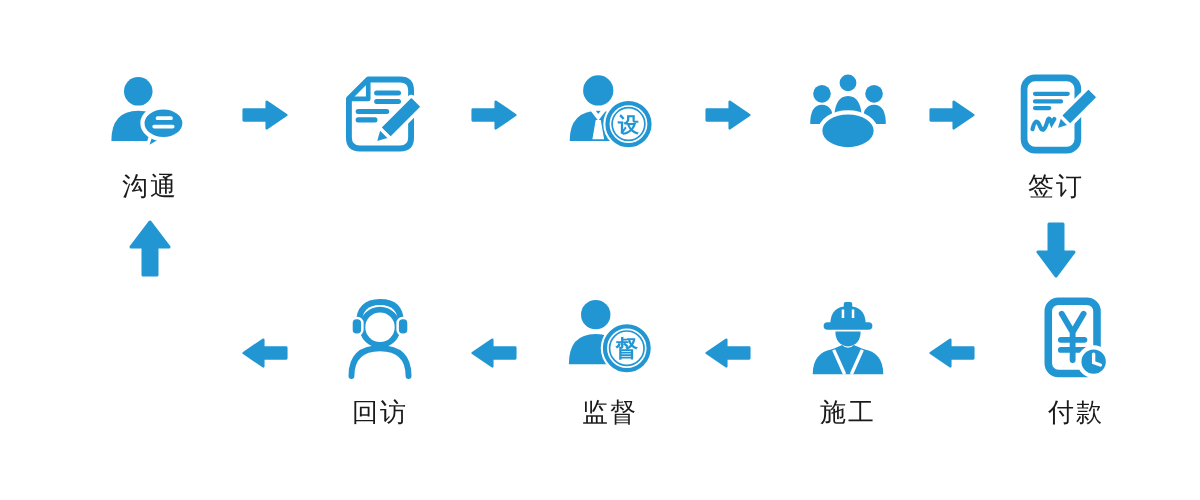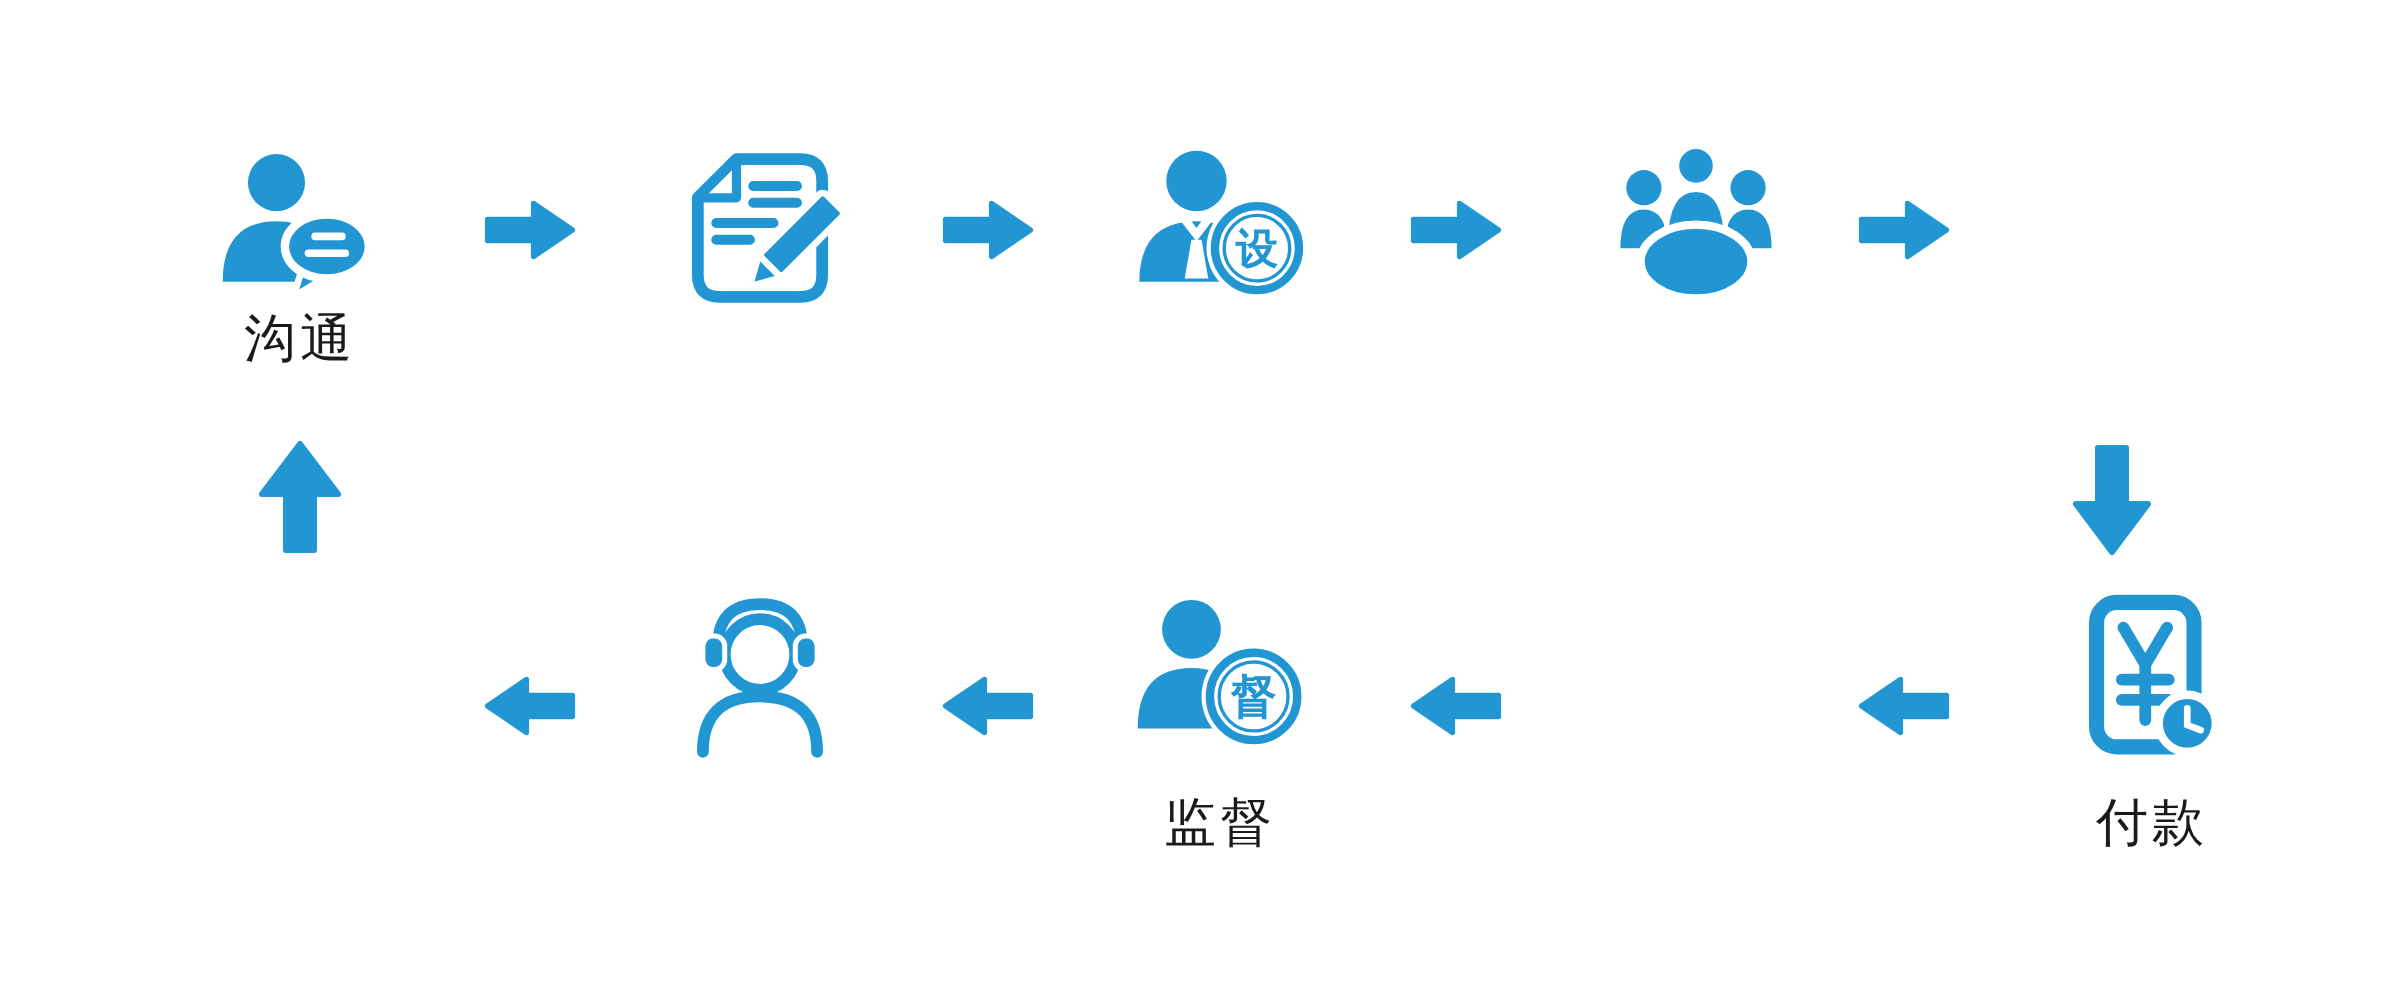--- a/index.html
+++ b/index.html
@@ -5,21 +5,21 @@
   html,body{margin:0;padding:0;background:#fff;}
   .canvas{
     position:relative;width:1200px;height:500px;background:#ffffff;overflow:hidden;
     font-family:"DejaVu Sans","Liberation Sans",sans-serif;
   }
   .step{position:absolute;width:160px;text-align:center;}
   .step.top{top:72px;}
   .step.bottom{top:297px;}
   .step .icon{display:block;height:84px;}
   .step .icon svg{display:block;margin:0 auto;}
-  .step .label{display:block;margin-top:0;font-size:26px;line-height:1.15;color:#1a1a1a;letter-spacing:2px;}
+  .step .label{display:block;margin-top:16px;font-size:26px;line-height:1.15;color:#1a1a1a;letter-spacing:2px;}
   .step.bottom .label{margin-top:17px;}
   .arrow{position:absolute;}
   .arrow svg{display:block;}
 </style>
 </head>
 <body>
 
 <div class="canvas">
 
   <div class="step top" style="left:70px">
@@ -77,50 +77,81 @@
           <circle cx="81" cy="26" r="10.5"></circle>
           <path d="M67,62 Q67,39 81,39 Q95,39 95,62 Z"></path>
           <circle cx="50" cy="13" r="11.5" stroke="#fff" stroke-width="3"></circle>
           <path d="M32,58 Q32,27 50,27 Q68,27 68,58 Z" stroke="#fff" stroke-width="3"></path>
           <ellipse cx="50" cy="70" rx="33" ry="22" stroke="#fff" stroke-width="5"></ellipse>
         </g>
       </svg>
     </span>
   </div>
 
+  <div class="step top" style="left:976px">
+    <span class="icon">
+      <svg width="84" height="84" viewBox="0 0 100 100">
+        <rect x="12" y="7" width="64" height="86" rx="13" fill="#fff" stroke="#2196d3" stroke-width="8"></rect>
+        <path d="M25,26 H64 M25,35 H56 M25,43 H42" stroke="#2196d3" stroke-width="5" stroke-linecap="round" fill="none"></path>
+        <path d="M22,68 Q26,52 31,65 Q35,75 40,58 Q42,52 45,61 L48,56" stroke="#2196d3" stroke-width="5" stroke-linecap="round" fill="none"></path>
+        <g transform="rotate(45 66 52)" fill="#2196d3" stroke="#fff" stroke-width="4" stroke-linejoin="round">
+          <rect x="58" y="12" width="17" height="48" rx="3"></rect>
+          <path d="M58,60 h17 l-8.5,16 z"></path>
+        </g>
+      </svg>
+    </span>
+    <span class="label">签订</span>
+  </div>
 
 
   <div class="step bottom" style="left:300px">
     <span class="icon">
       <svg width="84" height="84" viewBox="0 0 100 100">
         <path d="M16,94 Q16,61 50,61 Q84,61 84,94" fill="none" stroke="#2196d3" stroke-width="7" stroke-linecap="round"></path>
         <circle cx="50" cy="36" r="21" fill="#fff" stroke="#2196d3" stroke-width="7"></circle>
         <path d="M25,31 Q25,6 50,6 Q75,6 75,31" fill="none" stroke="#2196d3" stroke-width="7" stroke-linecap="round"></path>
         <rect x="16" y="25" width="13" height="20" rx="6" fill="#2196d3" stroke="#fff" stroke-width="3"></rect>
         <rect x="71" y="25" width="13" height="20" rx="6" fill="#2196d3" stroke="#fff" stroke-width="3"></rect>
       </svg>
     </span>
+    <span class="label">回访</span>
   </div>
 
   <div class="step bottom" style="left:530px">
     <span class="icon">
       <svg width="84" height="84" viewBox="0 0 100 100">
         <g fill="#2196d3">
           <circle cx="33" cy="21" r="17.5"></circle>
           <path d="M1,80 Q1,44 33,44 Q65,44 65,80 Z"></path>
         </g>
         <circle cx="70" cy="61" r="31" fill="#fff"></circle>
         <circle cx="70" cy="61" r="26" fill="#fff" stroke="#2196d3" stroke-width="5"></circle>
         <circle cx="70" cy="61" r="20.5" fill="none" stroke="#2196d3" stroke-width="2"></circle>
         <text x="70" y="70" font-size="27" font-weight="bold" fill="#2196d3" text-anchor="middle">督</text>
       </svg>
     </span>
     <span class="label">监督</span>
   </div>
 
+  <div class="step bottom" style="left:768px">
+    <span class="icon">
+      <svg width="84" height="84" viewBox="0 0 100 100">
+        <g fill="#2196d3">
+          <rect x="45" y="6" width="10" height="8" rx="2"></rect>
+          <path d="M29,32 Q29,11 50,11 Q71,11 71,32 Z"></path>
+          <rect x="21" y="30" width="58" height="9" rx="4.5"></rect>
+          <path d="M35,41 Q35,57 50,59 Q65,57 65,41 Z"></path>
+          <path d="M8,92 Q8,66 32,62 L43,57 Q50,64 57,57 L68,62 Q92,66 92,92 Z"></path>
+        </g>
+        <path d="M44,15 V25 M56,15 V25" stroke="#fff" stroke-width="3" fill="none"></path>
+        <path d="M33,63 L46,92 M67,63 L54,92" stroke="#fff" stroke-width="4" fill="none"></path>
+      </svg>
+    </span>
+    <span class="label">施工</span>
+  </div>
 
   <div class="step bottom" style="left:996px">
     <span class="icon">
       <svg width="84" height="84" viewBox="0 0 100 100">
         <rect x="17" y="5" width="58" height="86" rx="12" fill="#fff" stroke="#2196d3" stroke-width="9"></rect>
         <g stroke="#2196d3" stroke-width="7" stroke-linecap="round" fill="none">
           <path d="M33,20 L46,42 M59,20 L46,42 M46,42 V75 M32,51 H60 M32,63 H60"></path>
         </g>
         <circle cx="71" cy="77" r="17" fill="#2196d3" stroke="#fff" stroke-width="5"></circle>
         <path d="M71,68 V78 L79,81" stroke="#fff" stroke-width="4" stroke-linecap="round" fill="none"></path>

